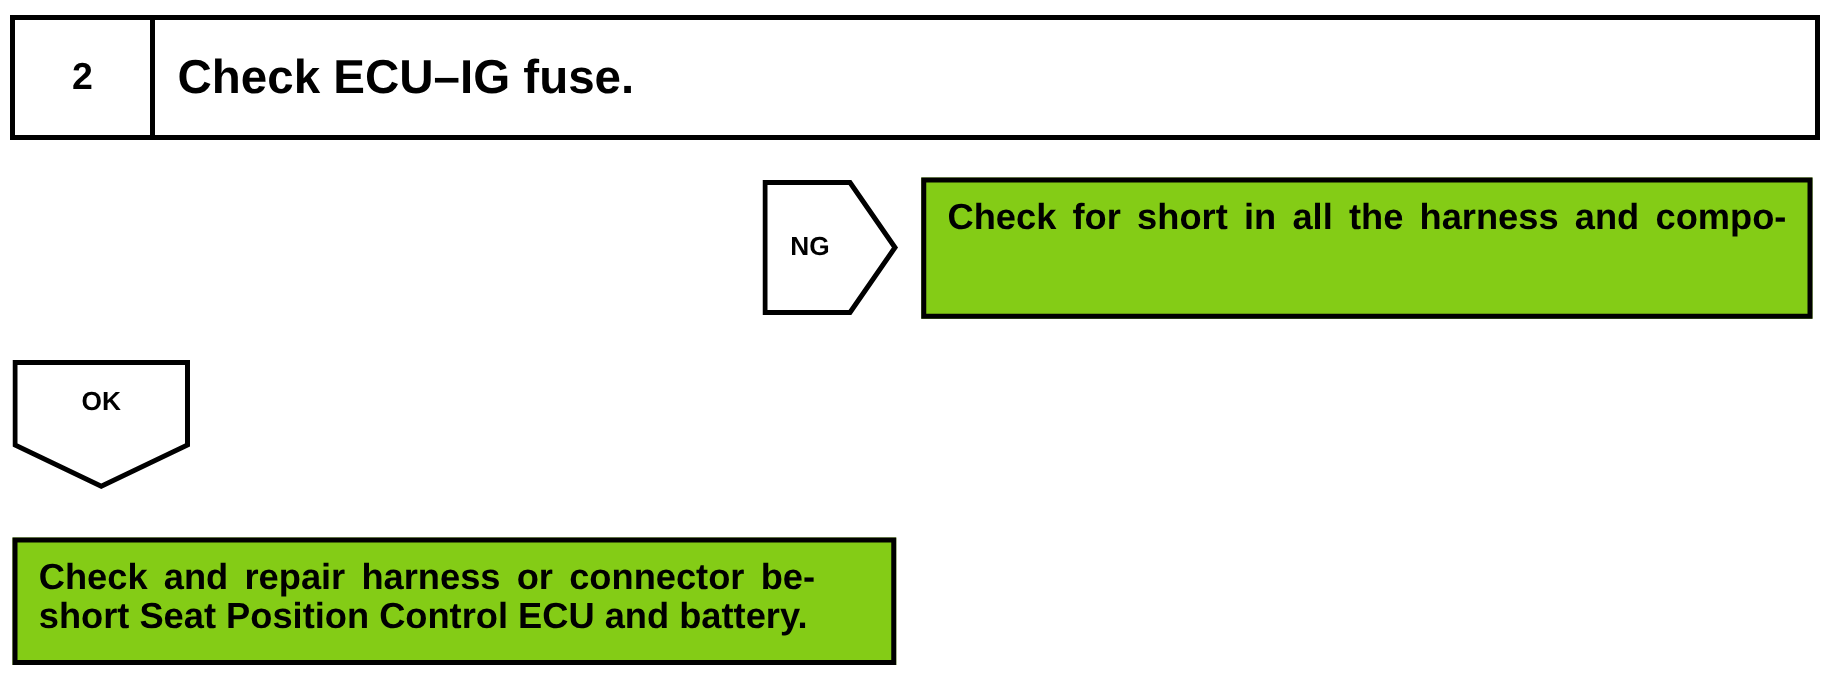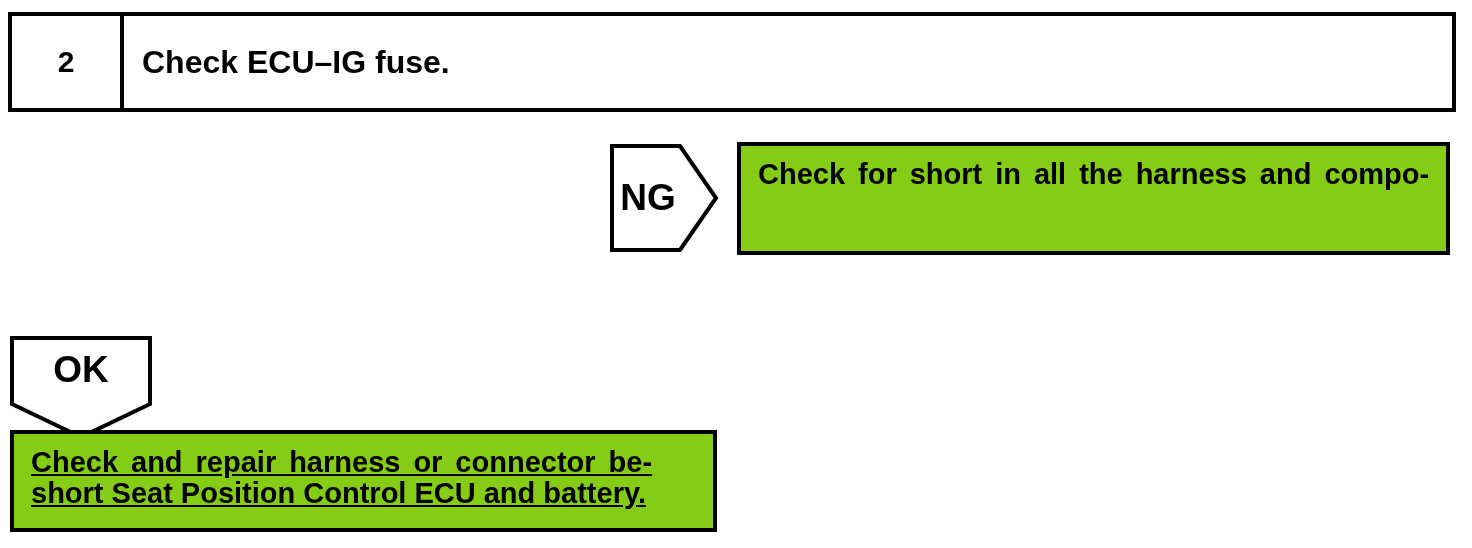--- a/index.html
+++ b/index.html
@@ -37,58 +37,57 @@
     display: flex;
     align-items: center;
     justify-content: center;
     font-size: 30px;
   }
   .step-text {
     flex: 1;
     display: flex;
     align-items: center;
     padding-left: 18px;
-    font-size: 32px;
+    font-size: 38px;
   }
 
   
   .connector {
     position: absolute;
   }
   .connector svg {
     position: absolute;
     left: 0;
     top: 0;
     display: block;
   }
   .conn-label {
     position: absolute;
     display: flex;
     align-items: center;
     justify-content: center;
-    font-size: 37px;
+    font-size: 21px;
   }
   .ng-connector {
     left: 610px;
     top: 144px;
     width: 110px;
     height: 108px;
   }
   .ng-connector .conn-label {
     left: 0;
     top: 0;
     width: 76px;
     height: 108px;
   }
   .ok-connector {
     left: 10px;
     top: 288px;
     width: 142px;
     height: 104px;
-    margin-top: 48px;
   }
   .ok-connector .conn-label {
     left: 0;
     top: 0;
     width: 142px;
     height: 68px;
   }
 
   
   .result-box {
@@ -104,21 +103,20 @@
     left: 737px;
     top: 142px;
     width: 713px;
     height: 113px;
   }
   .ok-box {
     left: 10px;
     top: 430px;
     width: 707px;
     height: 102px;
-    text-decoration: underline;
   }
   .line {
     white-space: nowrap;
   }
   .line.justified {
     word-spacing: 0.17em;
   }
 </style>
 </head>
 <body>

